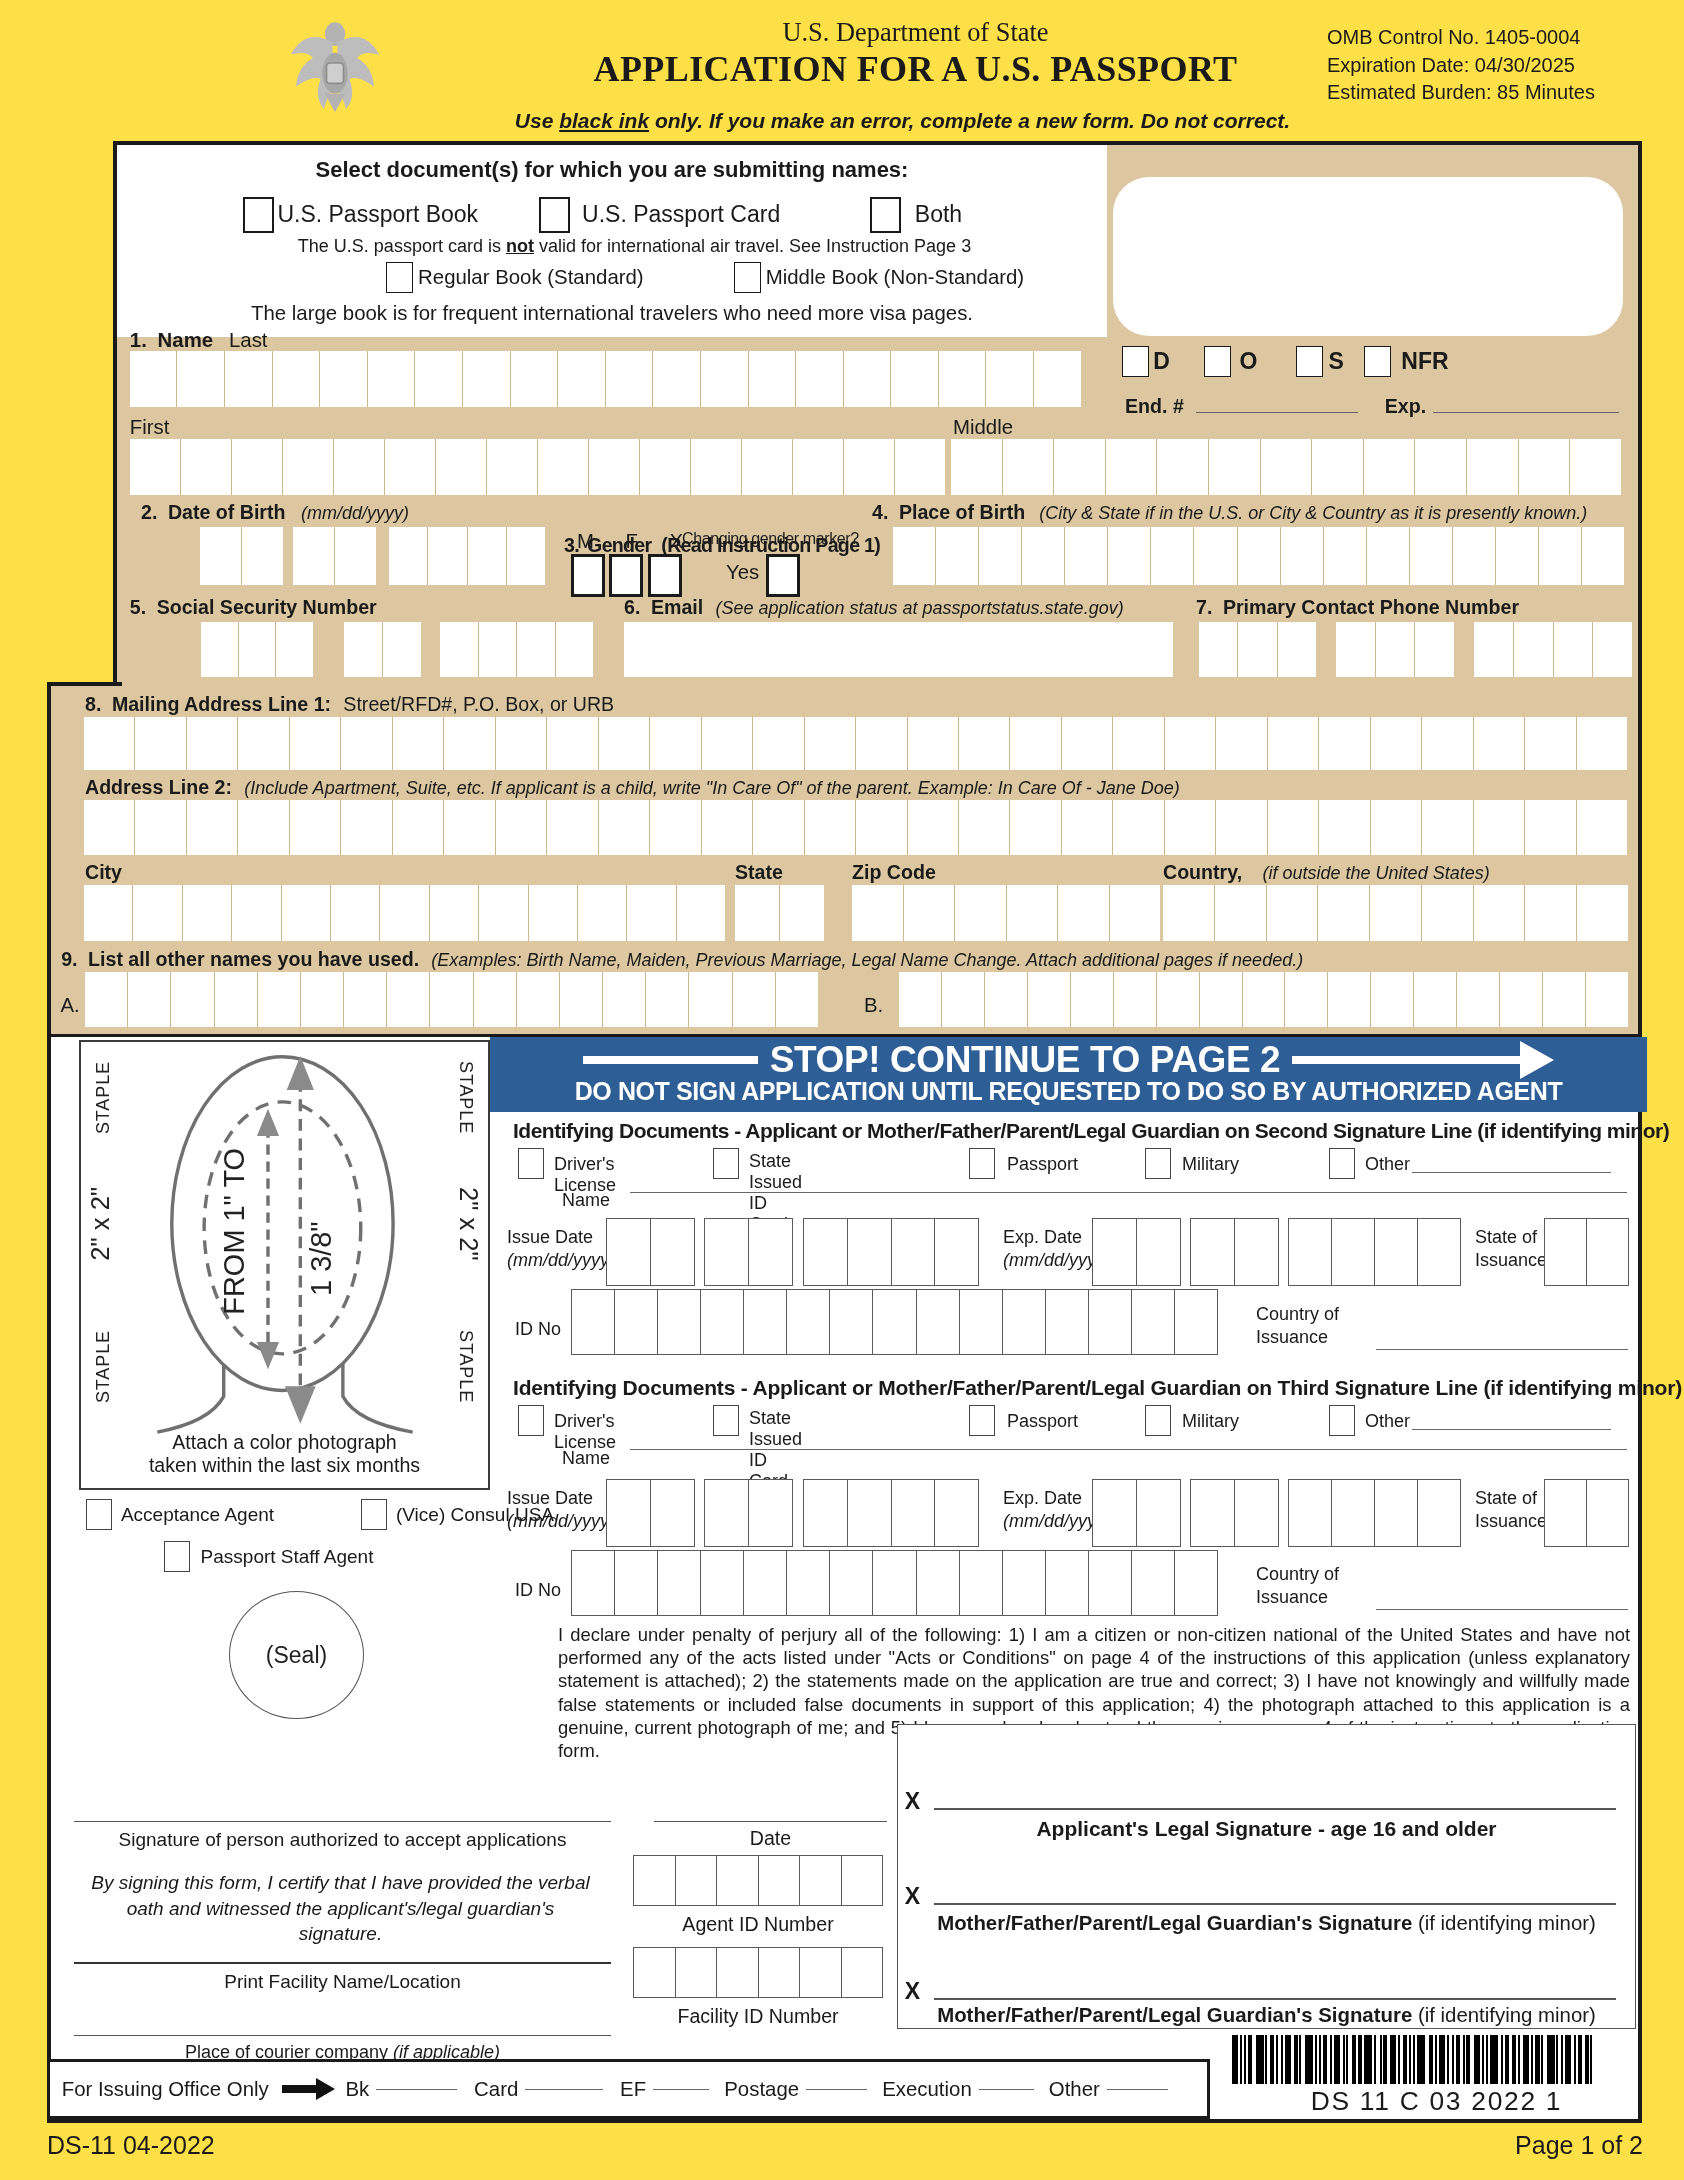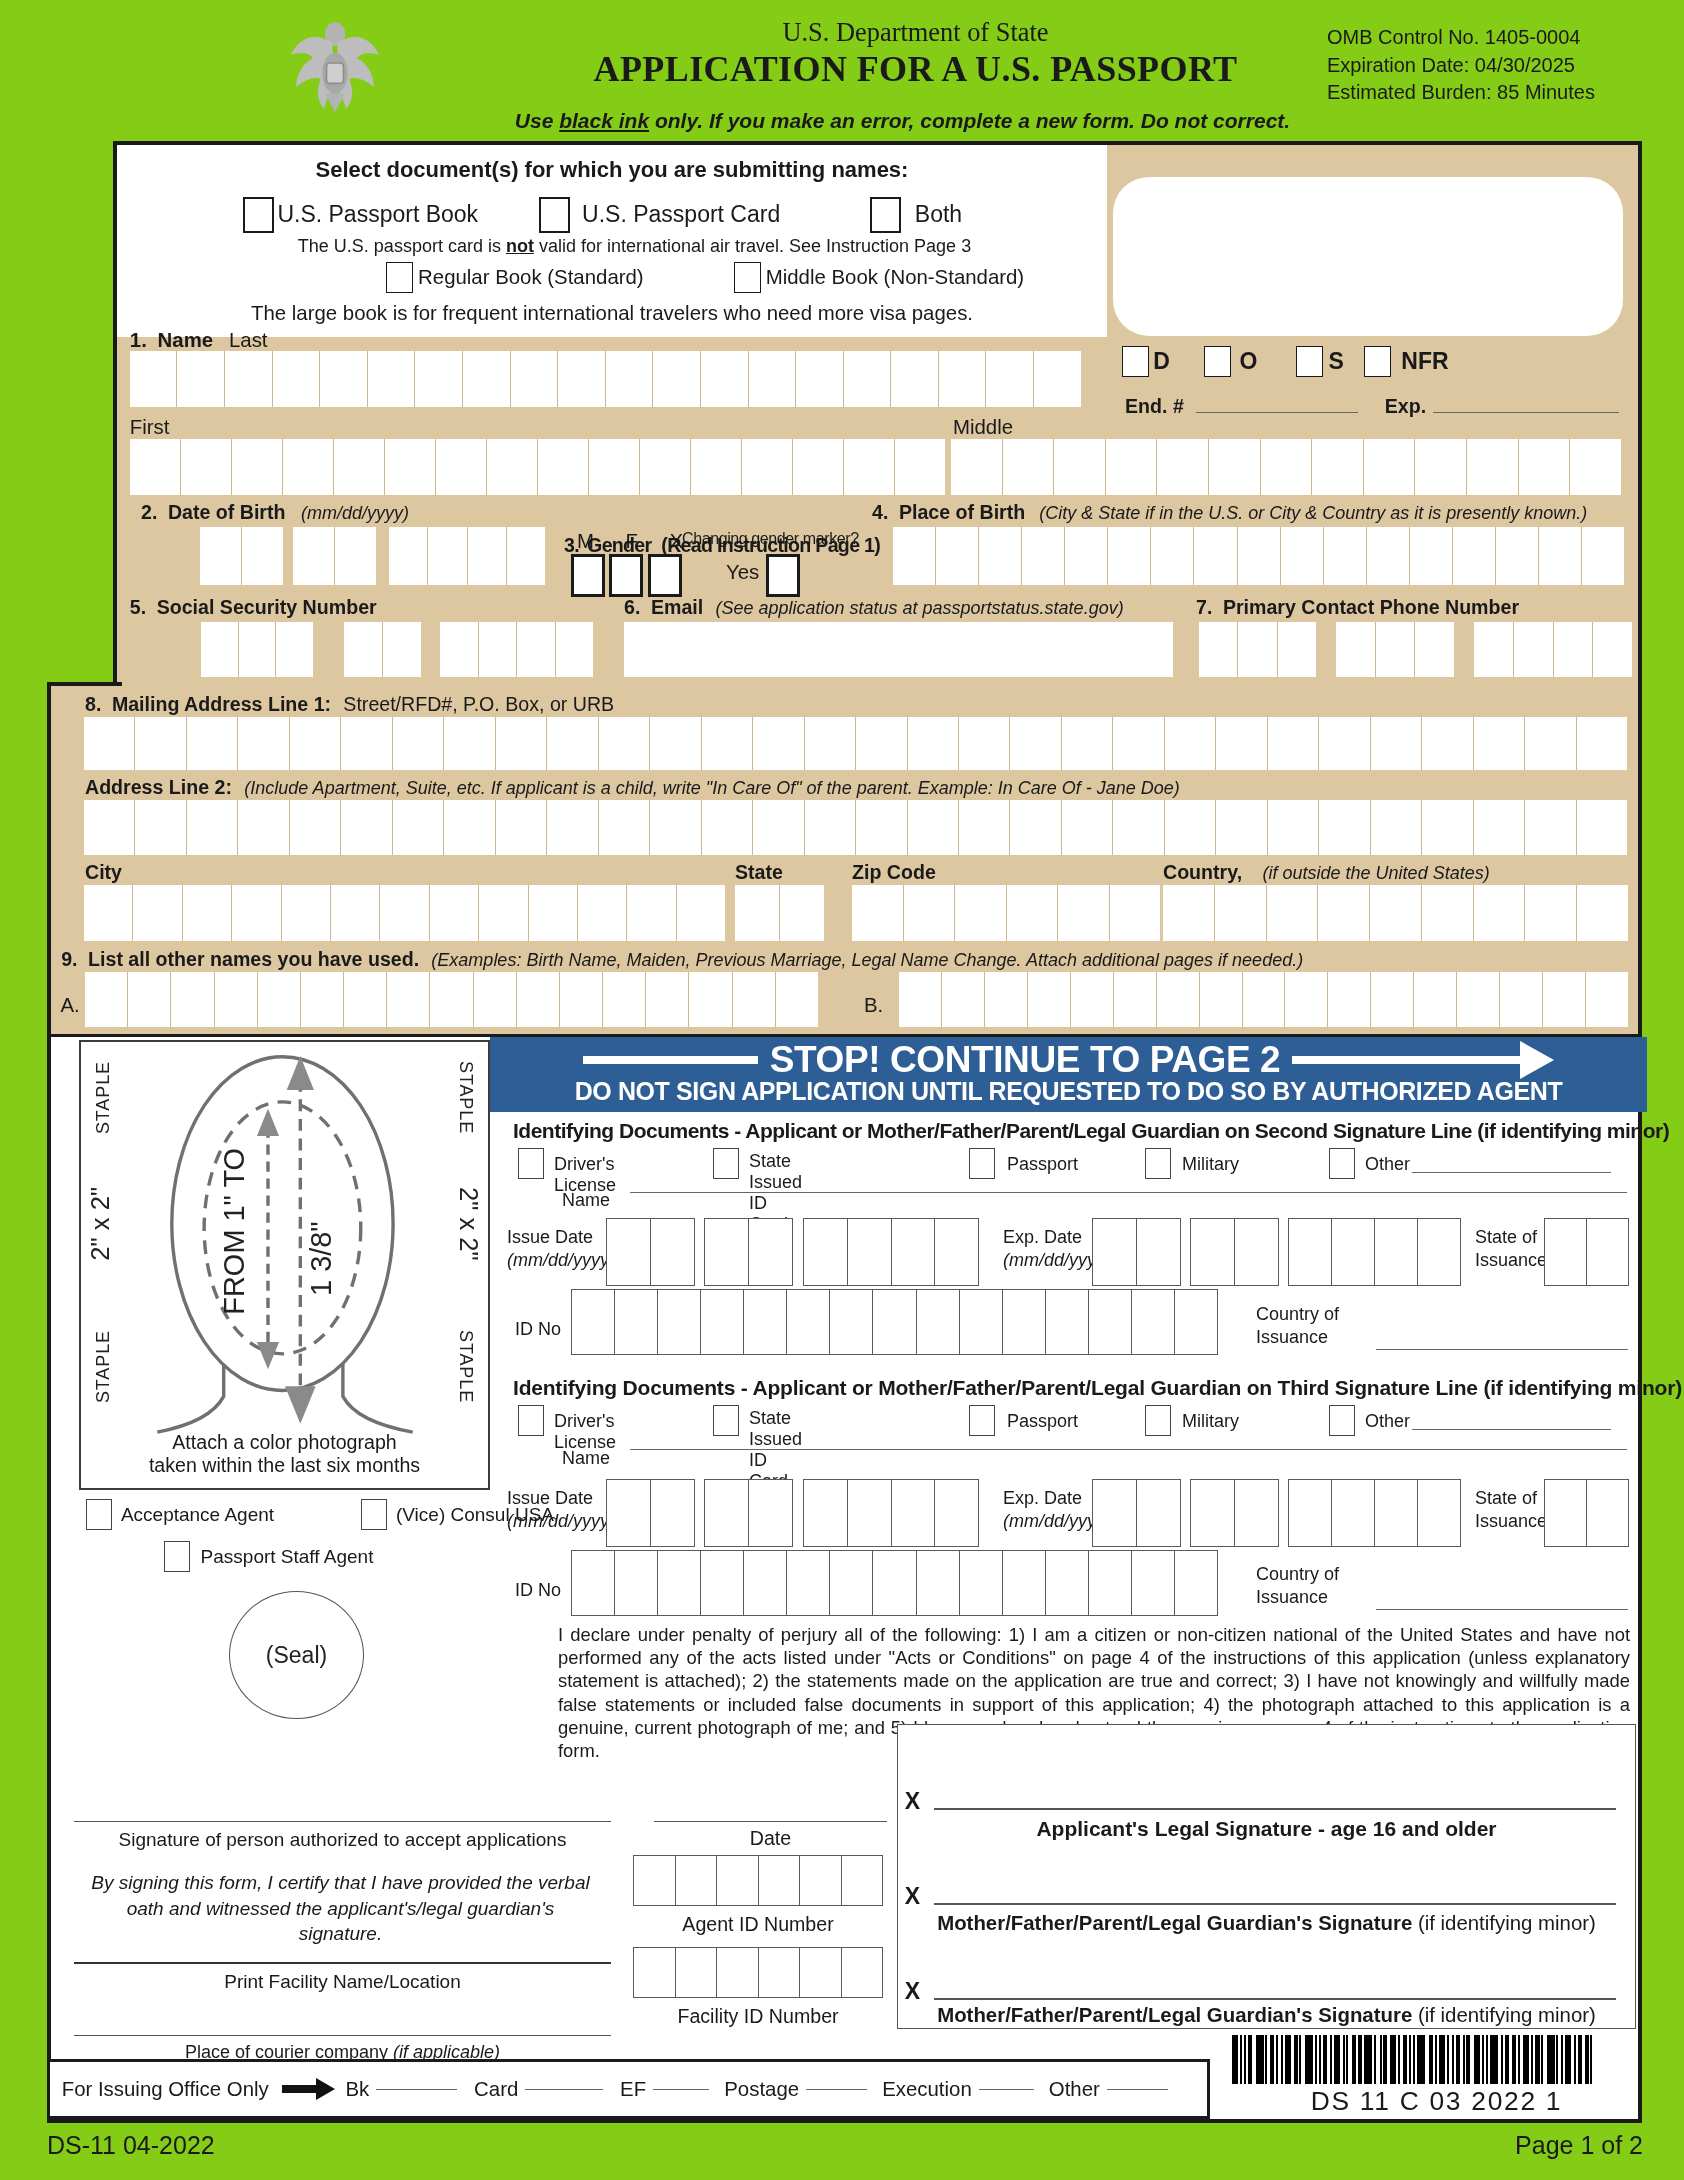--- a/index.html
+++ b/index.html
@@ -1,17 +1,17 @@
 <!DOCTYPE html>
 <html style="font-size:13.6px"><head>
 <meta charset="utf-8">
 <style>
   * { margin:0; padding:0; box-sizing:border-box; }
   body { background:#fff; }
-  .page { position:relative; width:1685px; height:2181px; background:#84cc16;
+  .page { position:relative; width:1685px; height:2181px; background:#fde047;
           font-family:"Liberation Sans", sans-serif; color:#1a1a1a; overflow:hidden; }
   .abs { position:absolute; }
   .b { font-weight:bold; }
   .i { font-style:italic; }
   .ctr { text-align:center; }
 
   
   .hdr-agency { font-family:"Liberation Serif", serif; font-size:26.4px; }
   .hdr-title  { font-family:"Liberation Serif", serif; font-size:36px; font-weight:bold; letter-spacing:0.4px; }
   .hdr-omb    { font-size:20px; line-height:1.38; }

